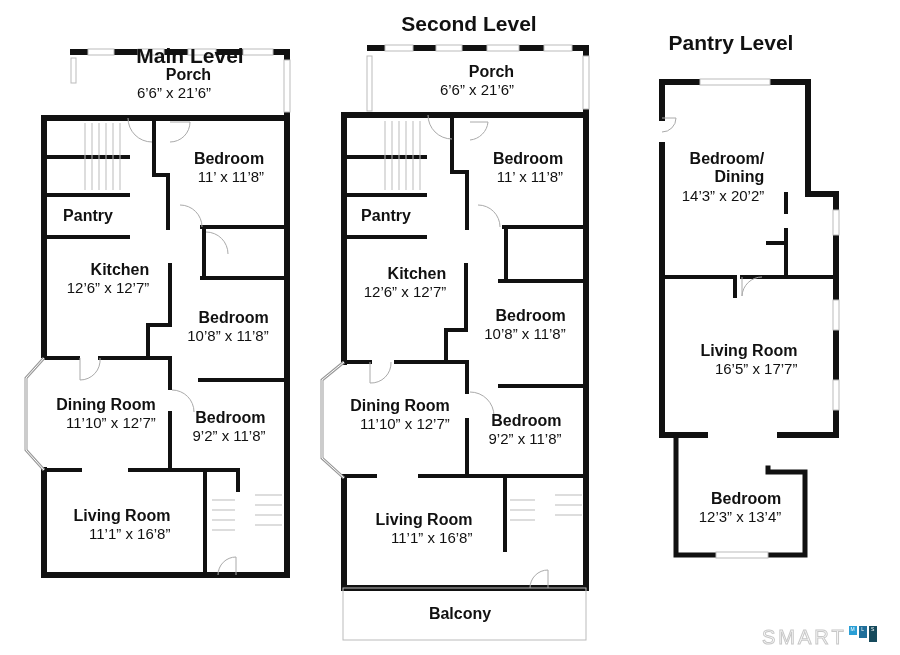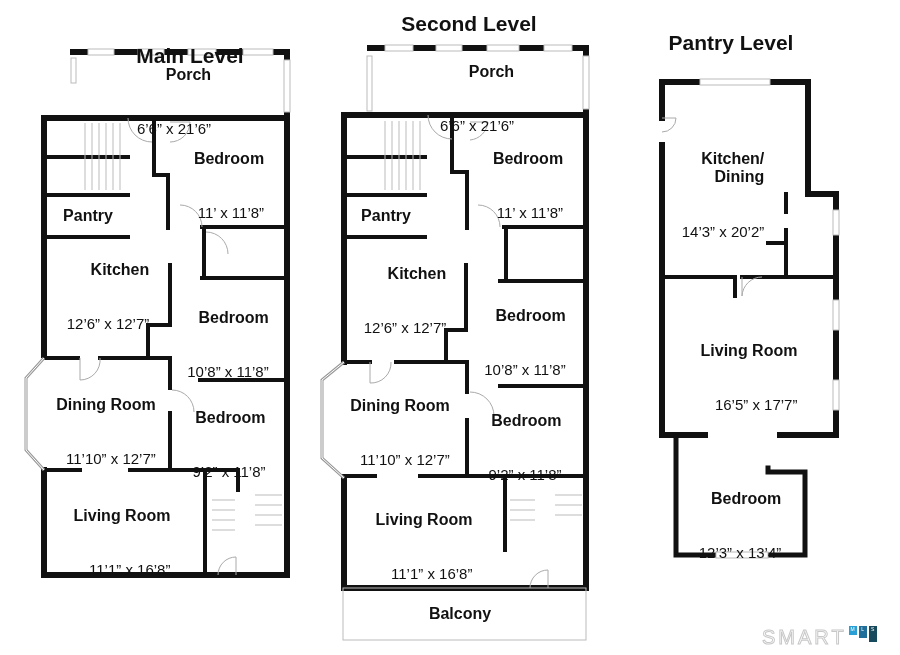--- a/index.html
+++ b/index.html
@@ -1,20 +1,20 @@
 <!DOCTYPE html>
 <html><head>
 <meta charset="utf-8">
 <style>
   html,body{margin:0;padding:0;background:#fff;}
   body{width:900px;height:655px;position:relative;overflow:hidden;font-family:"Liberation Sans",sans-serif;color:#111;}
   .title{position:absolute;font-weight:bold;font-size:21px;color:#111;white-space:nowrap;transform:translateX(-50%);}
   .label{position:absolute;text-align:right;transform:translateX(-50%);white-space:nowrap;line-height:1.15;}
   .label .n{font-weight:bold;font-size:16px;display:block;}
-  .label .d{font-size:15px;display:block;margin-top:36px;}
+  .label .d{font-size:15px;display:block;}
   svg{position:absolute;left:0;top:0;}
   .wm{position:absolute;left:762px;top:626px;display:flex;align-items:flex-start;gap:2px;}
   .wm .txt{font-size:20px;letter-spacing:3px;color:#fff;-webkit-text-stroke:1px #c8c8c8;font-family:"Liberation Sans",sans-serif;}
   .wm .b{width:8px;display:inline-block;font-size:5px;color:#fff;text-align:center;}
 </style>
 </head>
 <body>
 
 <svg width="900" height="655" viewBox="0 0 900 655">
   <g fill="none" stroke="#111" stroke-width="6" stroke-linecap="square">
@@ -200,21 +200,21 @@
   </div>
 <div class="label" style="left:424px;top:511px;">
     <span class="n">Living Room</span>
     <span class="d">11’1” x 16’8”</span>
   </div>
 <div class="label" style="left:460px;top:605px;">
     <span class="n">Balcony</span>
   </div>
 
 <div class="label" style="left:723px;top:150px;">
-    <span class="n">Kitchen/</span>
+    <span class="n">Bedroom/</span>
     <span class="n">Dining</span>
     <span class="d">14’3” x 20’2”</span>
   </div>
 <div class="label" style="left:749px;top:342px;">
     <span class="n">Living Room</span>
     <span class="d">16’5” x 17’7”</span>
   </div>
 <div class="label" style="left:740px;top:490px;">
     <span class="n">Bedroom</span>
     <span class="d">12’3” x 13’4”</span>

